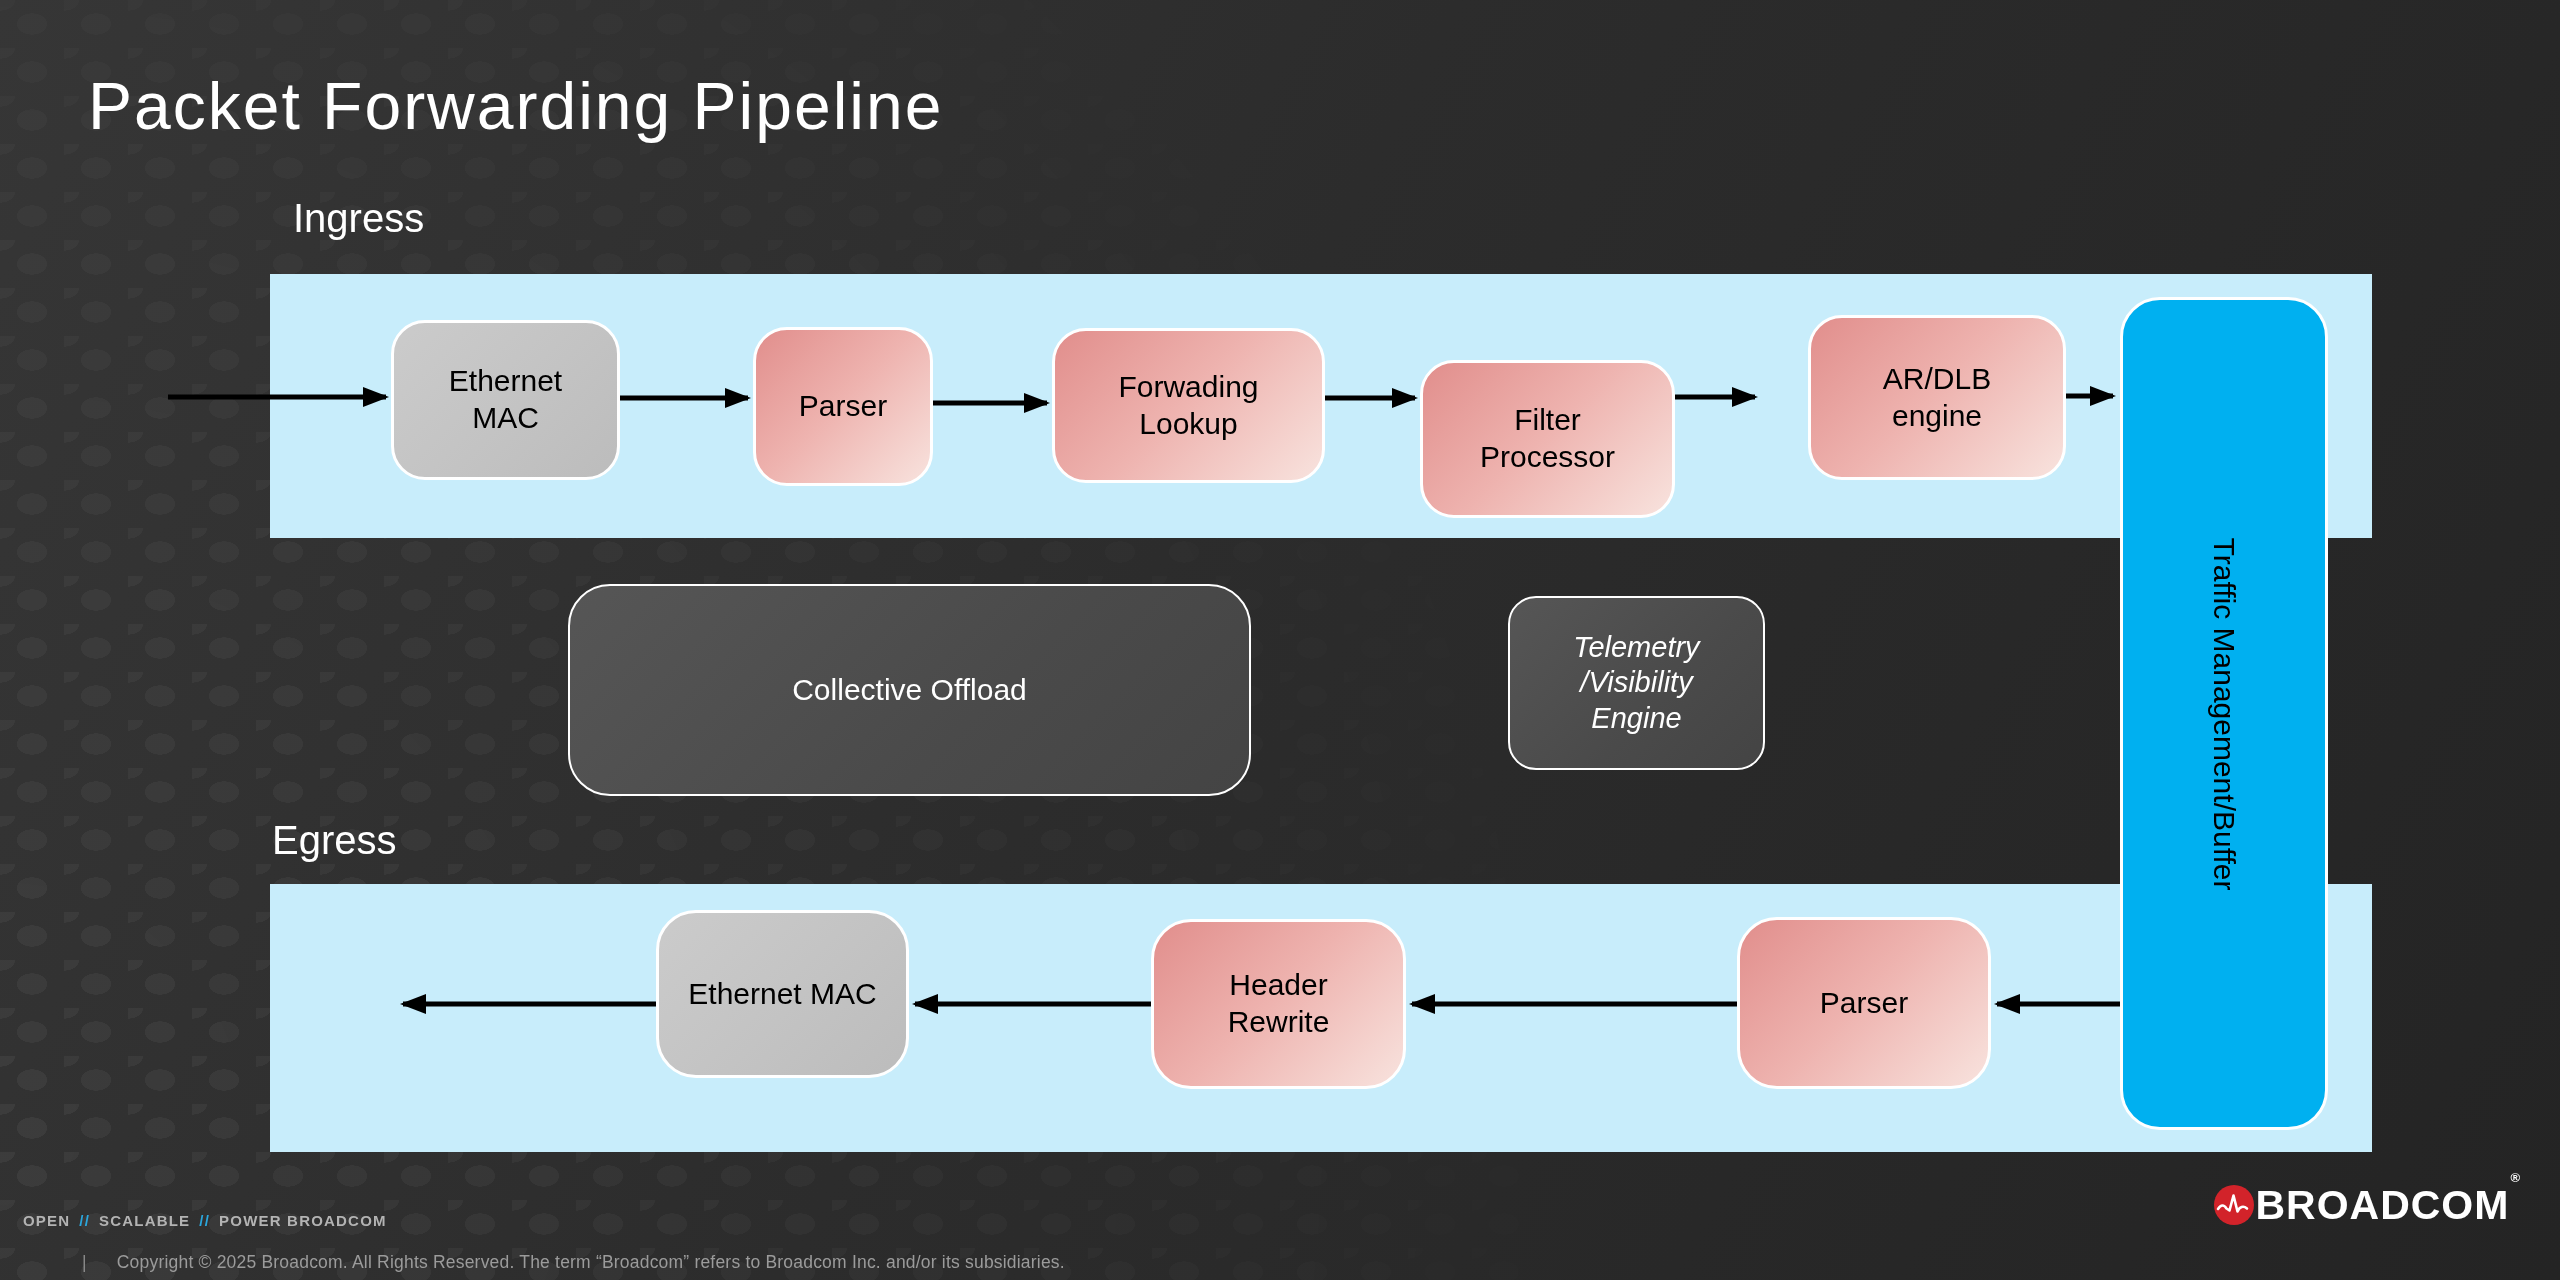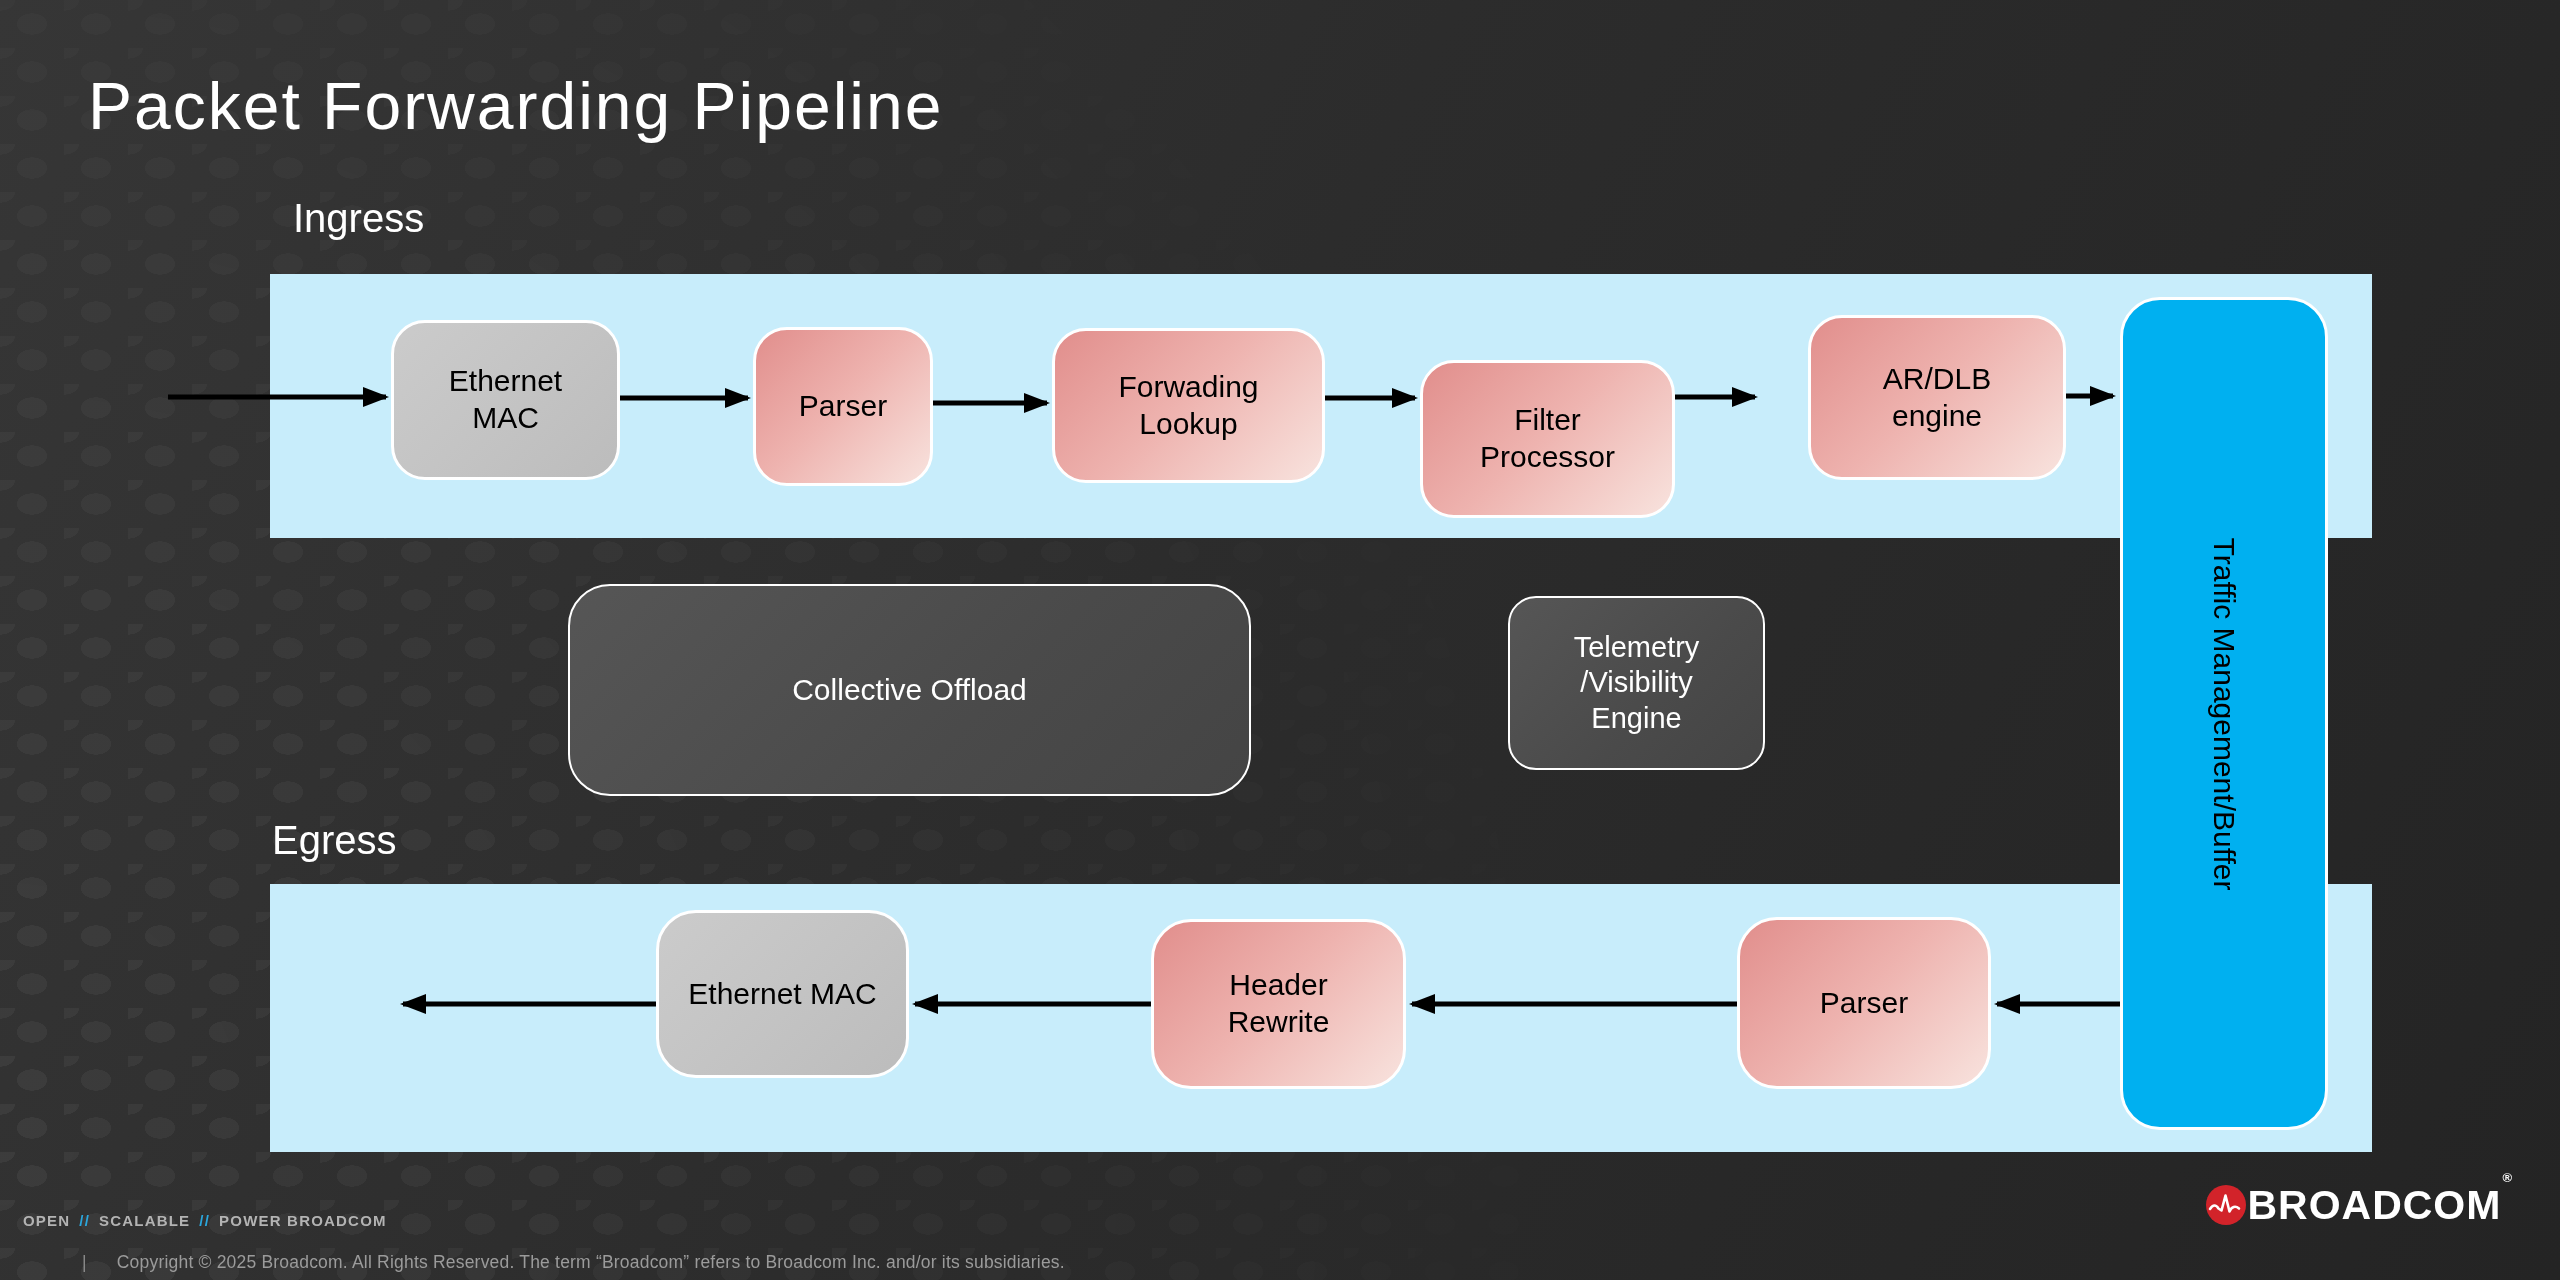--- a/index.html
+++ b/index.html
@@ -61,21 +61,21 @@
     white-space:nowrap;
   }
   .footer-tagline .slash{color:#2ba7dd;}
   .footer-copy{
     position:absolute;left:82px;top:1252px;
     display:flex;align-items:baseline;
     font-size:17.5px;color:#9b9b9b;letter-spacing:0.2px;white-space:nowrap;
   }
   .footer-copy .pipe{color:#8a8a8a;margin-right:30px;}
   .logo{
-    position:absolute;right:48px;top:1184px;
+    position:absolute;right:40px;top:1184px;
     display:flex;align-items:center;gap:0;
   }
   .logo-text{
     color:#ffffff;font-size:41px;font-weight:700;letter-spacing:1px;line-height:1;
   }
   .logo-reg{color:#ffffff;font-size:13px;vertical-align:top;position:relative;top:-14px;left:1px;}
 </style>
 </head>
 <body>
 
@@ -120,21 +120,21 @@
     <span style="max-width:170px;">Filter Processor</span>
   </div>
   <div class="box pink" style="left:1760px;top:315px;width:258px;height:165px;margin-left:48px;">
     <span style="max-width:140px;">AR/DLB engine</span>
   </div>
 
   <div class="box darkpanel" style="left:568px;top:584px;width:683px;height:212px;border-radius:42px;">
     <span>Collective Offload</span>
   </div>
   <div class="box darkpanel" style="left:1508px;top:596px;width:257px;height:174px;border-radius:28px;font-size:29px;">
-    <span style="max-width:165px;">Telemetry /Visibility Engine</span>
+    <span style="max-width:165px;font-style:italic;">Telemetry /Visibility Engine</span>
   </div>
 
   <div class="box gray" style="left:656px;top:910px;width:253px;height:168px;border-radius:40px;">
     <span>Ethernet MAC</span>
   </div>
   <div class="box pink" style="left:1151px;top:919px;width:255px;height:170px;border-radius:40px;">
     <span style="max-width:140px;">Header Rewrite</span>
   </div>
   <div class="box pink" style="left:1737px;top:917px;width:254px;height:172px;border-radius:40px;">
     <span>Parser</span>

